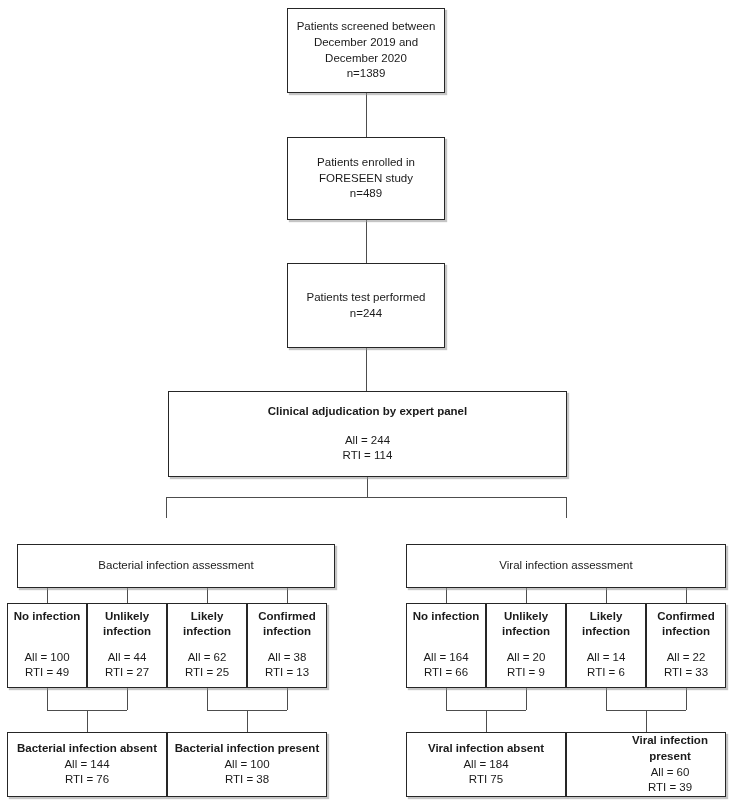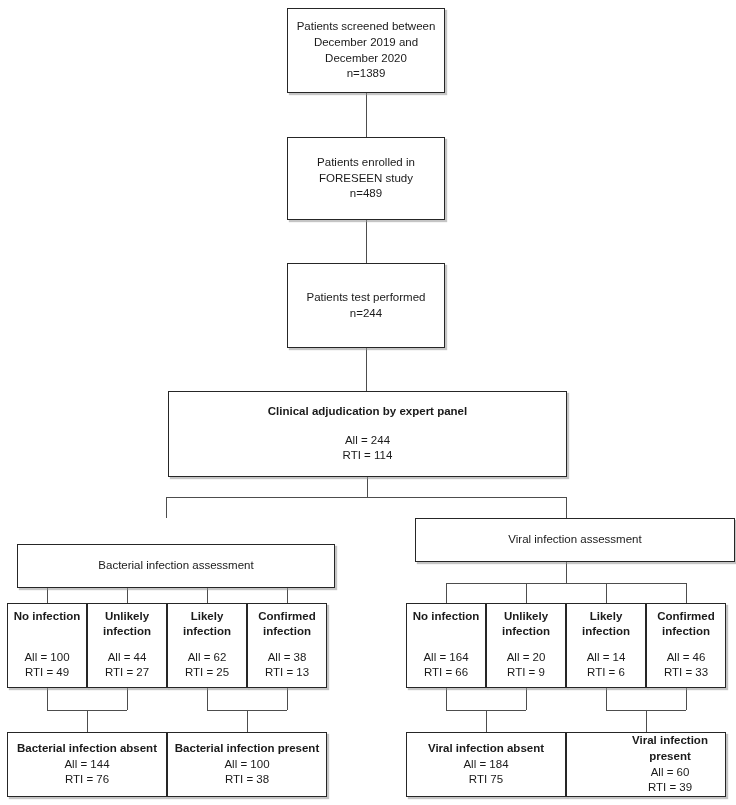--- a/index.html
+++ b/index.html
@@ -31,21 +31,21 @@
     font-size: 11.5px;
     line-height: 1.35;
   }
   .b { font-weight: bold; }
   .box-screened     { left:287px; top:8px;   width:158px; height:85px; }
   .box-enrolled     { left:287px; top:137px; width:158px; height:83px; }
   .box-febridx      { left:287px; top:263px; width:158px; height:85px; }
   .box-adjudication { left:168px; top:391px; width:399px; height:86px; }
   .box-adjudication .spacer { height: 13px; }
   .box-assess-bact  { left:17px;   top:518px; width:318px; height:44px;margin-top:26px; }
-  .box-assess-viral { left:406px; top:518px; width:320px; height:44px;margin-left:9px; }
+  .box-assess-viral { left:406px; top:544px; width:320px; height:44px; }
   .cat {
     top:603px; width:80px; height:85px;
     justify-content: space-between;
     padding: 5px 2px 7px 2px;
     line-height: 1.3;
   }
   .cat-b0 { left:7px; }   .cat-b1 { left:87px; }  .cat-b2 { left:167px; } .cat-b3 { left:247px; }
   .cat-v0 { left:406px; } .cat-v1 { left:486px; } .cat-v2 { left:566px; } .cat-v3 { left:646px; }
   .outcome { top:732px; width:160px; height:65px; }
   .out-b0 { left:7px; }   .out-b1 { left:167px; }
@@ -155,21 +155,21 @@
   <div class="box cat cat-v2">
     <div class="b">Likely infection</div>
     <div>
       <div>All = 14</div>
       <div>RTI = 6</div>
     </div>
   </div>
   <div class="box cat cat-v3">
     <div class="b">Confirmed infection</div>
     <div>
-      <div>All = 46</div>
+      <div>All = 22</div>
       <div>RTI = 33</div>
     </div>
   </div>
 
   <div class="box outcome out-b0">
     <div class="b">Bacterial infection absent</div>
     <div>All = 144</div>
     <div>RTI = 76</div>
   </div>
   <div class="box outcome out-b1">

